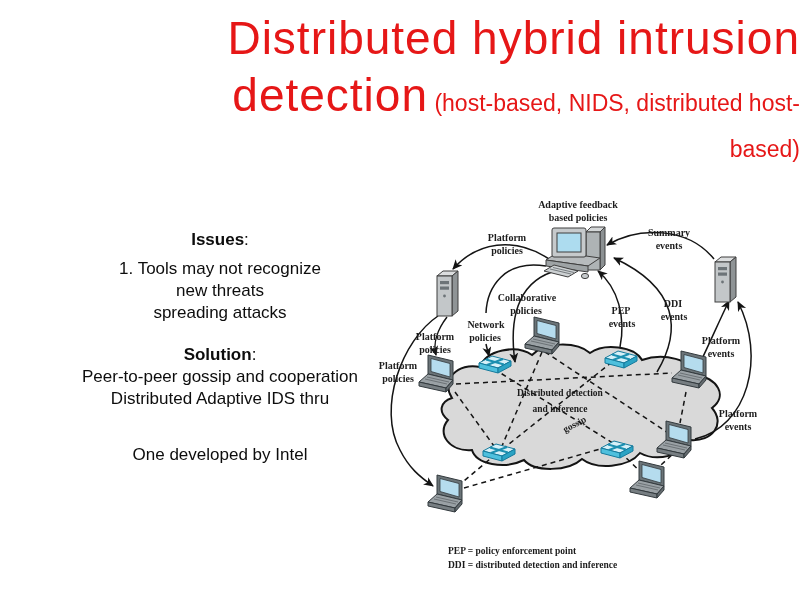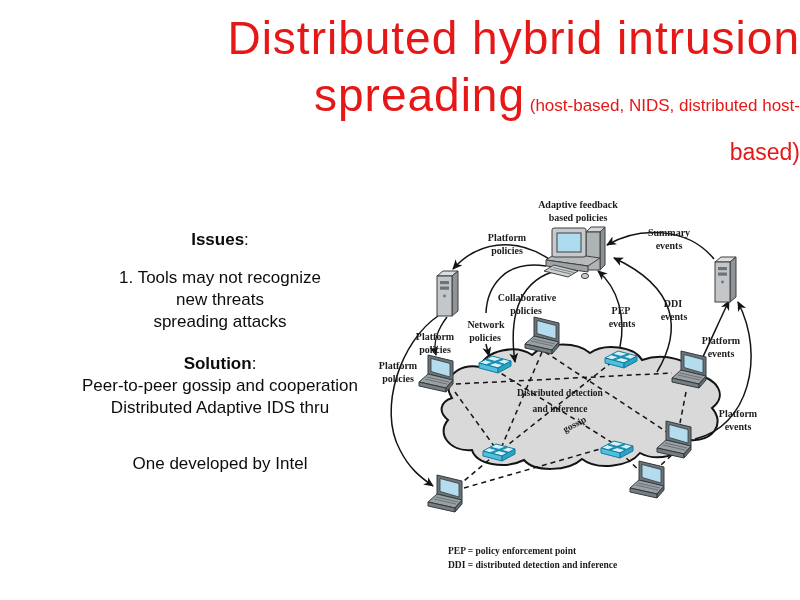--- a/index.html
+++ b/index.html
@@ -2,44 +2,44 @@
 <html><head>
 <meta charset="utf-8">
 <style>
   html,body{margin:0;padding:0;background:#ffffff;}
   .slide{position:relative;width:800px;height:600px;background:#ffffff;overflow:hidden;
          font-family:"Liberation Sans", sans-serif;}
   
   .title{position:absolute;left:0;top:10px;width:800px;text-align:right;color:#e61717;}
   .title .row1{font-size:46px;line-height:56px;letter-spacing:1px;}
   .title .row2{font-size:46px;line-height:58px;letter-spacing:1px;}
-  .title .small{font-size:17px;letter-spacing:0;}
+  .title .small{font-size:23px;letter-spacing:0;}
   .title .row3{font-size:23px;line-height:34px;}
   
   .leftpanel{position:absolute;left:55px;top:229px;width:330px;color:#0d0d0d;
              font-size:17px;line-height:22px;}
   .leftpanel .ln{white-space:nowrap;text-align:center;}
   .leftpanel b{font-weight:bold;}
-  .m2{margin-top:16px;} .m20{margin-top:20px;} .m44{margin-top:20px;} .m17{margin-top:34px;}
+  .m2{margin-top:7px;} .m20{margin-top:20px;} .m44{margin-top:20px;} .m17{margin-top:34px;}
   
   svg.diagram{position:absolute;left:0;top:0;}
   .lbl{font-family:"Liberation Serif", serif;font-weight:bold;font-size:10px;fill:#1c1c1c;text-anchor:middle;}
   .cloudtxt{font-family:"Liberation Serif", serif;font-weight:bold;font-size:9.5px;fill:#1c1c1c;text-anchor:middle;}
   .legendtxt{font-family:"Liberation Serif", serif;font-weight:bold;font-size:9.5px;fill:#1c1c1c;text-anchor:start;}
   .arc{fill:none;stroke:#141414;stroke-width:1.5;}
   .dash{fill:none;stroke:#141414;stroke-width:1.5;stroke-dasharray:5 4;}
 </style>
 </head>
 <body>
 
 <div class="slide">
 
   <div class="title">
     <div class="row1">Distributed hybrid intrusion</div>
-    <div class="row2"><span>spreading</span><span class="small"> (host-based, NIDS, distributed host-</span></div>
+    <div class="row2"><span>detection</span><span class="small"> (host-based, NIDS, distributed host-</span></div>
     <div class="row3 small">based)</div>
   </div>
 
   <div class="leftpanel">
     <div class="ln"><b>Issues</b><span>:</span></div>
     <div class="ln m2">1. Tools may not recognize</div>
     <div class="ln">new threats</div>
     <div class="ln">spreading attacks</div>
     <div class="ln m44"><b>Solution</b><span>:</span></div>
     <div class="ln">Peer-to-peer gossip and cooperation</div>

